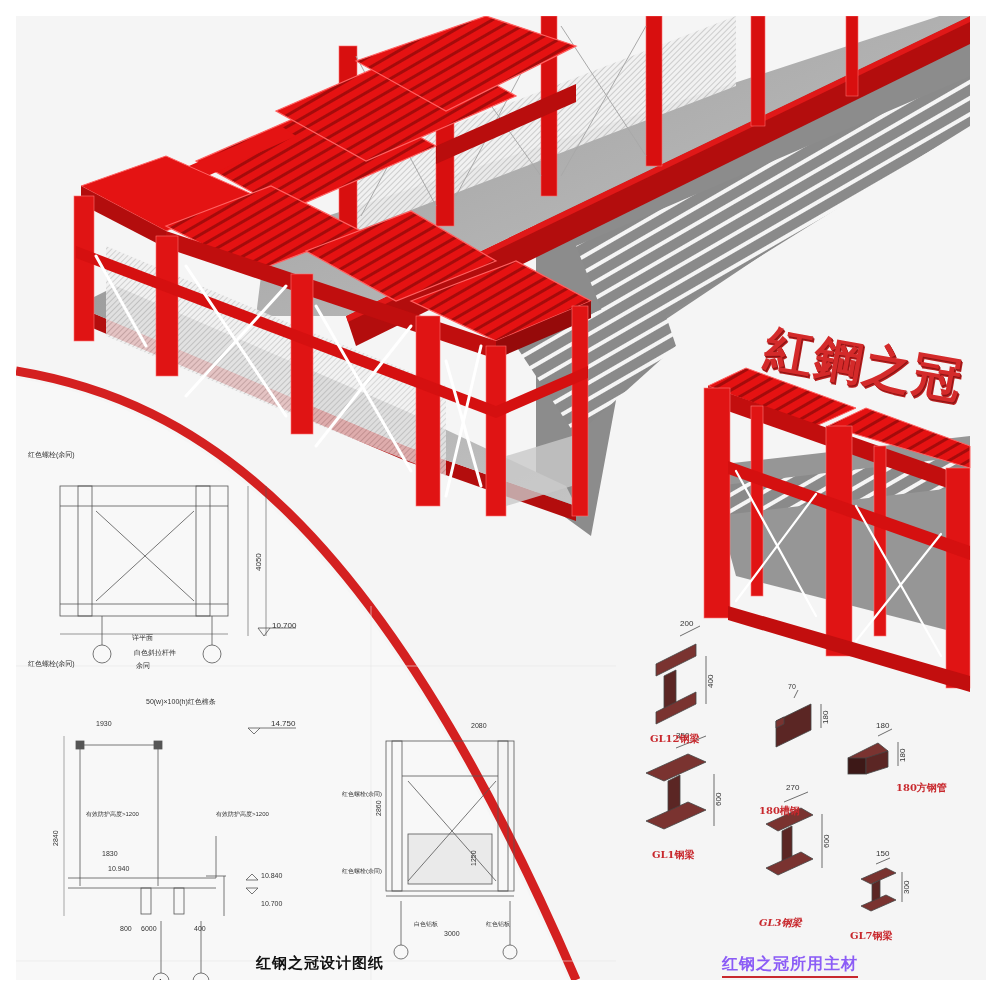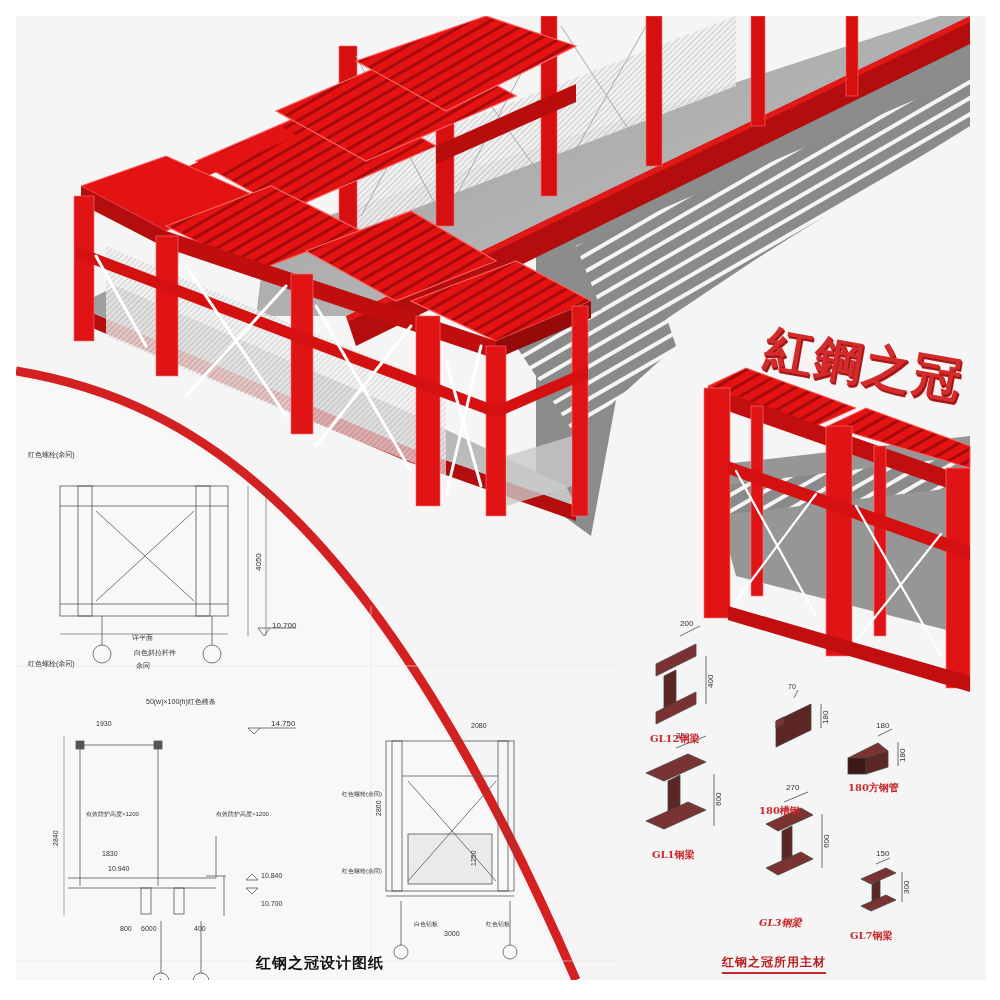--- a/index.html
+++ b/index.html
@@ -3,21 +3,21 @@
 <meta charset="utf-8">
 <style>
   html,body{margin:0;padding:0;background:#ffffff;}
   body{width:1000px;height:1000px;position:relative;overflow:hidden;font-family:"DejaVu Sans","Liberation Sans",sans-serif;}
   .board{position:absolute;left:16px;top:16px;width:970px;height:964px;background:#f5f5f5;overflow:hidden;}
   .layer{position:absolute;left:0;top:0;}
   .abs{position:absolute;}
   .label-red{color:#c8282d;font-family:"DejaVu Serif","Liberation Serif",serif;font-weight:bold;font-size:10px;white-space:nowrap;}
   .cad-text{font-family:"Liberation Sans","DejaVu Sans",sans-serif;fill:#333;}
   .title-black{font-family:"DejaVu Serif","Liberation Serif",serif;font-weight:bold;font-size:15px;color:#111;border-bottom:2px solid #111;padding-bottom:12px;white-space:nowrap;letter-spacing:1px;}
-  .title-red{font-family:"DejaVu Serif","Liberation Serif",serif;font-weight:bold;font-size:12px;color:#b91c1c;border-bottom:2px solid #c8282d;padding-bottom:1px;white-space:nowrap;letter-spacing:1px;}
+  .title-red{font-family:"DejaVu Serif","Liberation Serif",serif;font-weight:bold;font-size:16px;color:#8b5cf6;border-bottom:2px solid #c8282d;padding-bottom:1px;white-space:nowrap;letter-spacing:1px;}
   .brand-title{font-family:"DejaVu Serif","Liberation Serif",serif;font-weight:bold;font-size:48px;color:#d42a2a;white-space:nowrap;transform:rotate(10deg);transform-origin:left top;letter-spacing:2px;text-shadow:1px 1px 0 #8e1414, 2px 2px 0 #b81f1f;}
 </style>
 </head>
 <body>
 
 <div class="board">
 
   <svg class="layer" width="970" height="964" viewBox="0 0 970 964">
     <defs>
       <pattern id="slats" width="10" height="10" patternUnits="userSpaceOnUse" patternTransform="rotate(-30)">
@@ -317,19 +317,19 @@
       <text x="0" y="0" transform="translate(705,790) rotate(-90)">600</text>
       <text x="770" y="774">270</text>
       <text x="0" y="0" transform="translate(813,832) rotate(-90)">600</text>
       <text x="860" y="840">150</text>
       <text x="0" y="0" transform="translate(893,878) rotate(-90)">300</text>
     </g>
   </svg>
 
   <div class="abs label-red" style="left:634px;top:716px;">GL12钢梁</div>
   <div class="abs label-red" style="left:743px;top:788px;">180槽钢</div>
-  <div class="abs label-red" style="left:832px;top:765px;">180方钢管</div>
+  <div class="abs label-red" style="left:880px;top:765px;">180方钢管</div>
   <div class="abs label-red" style="left:636px;top:832px;">GL1钢梁</div>
   <div class="abs label-red" style="left:743px;top:900px;font-style:italic;">GL3钢梁</div>
   <div class="abs label-red" style="left:834px;top:913px;">GL7钢梁</div>
 
   <div class="abs title-red" style="left:706px;top:938px;">红钢之冠所用主材</div>
 </div>
 
 </body></html>

